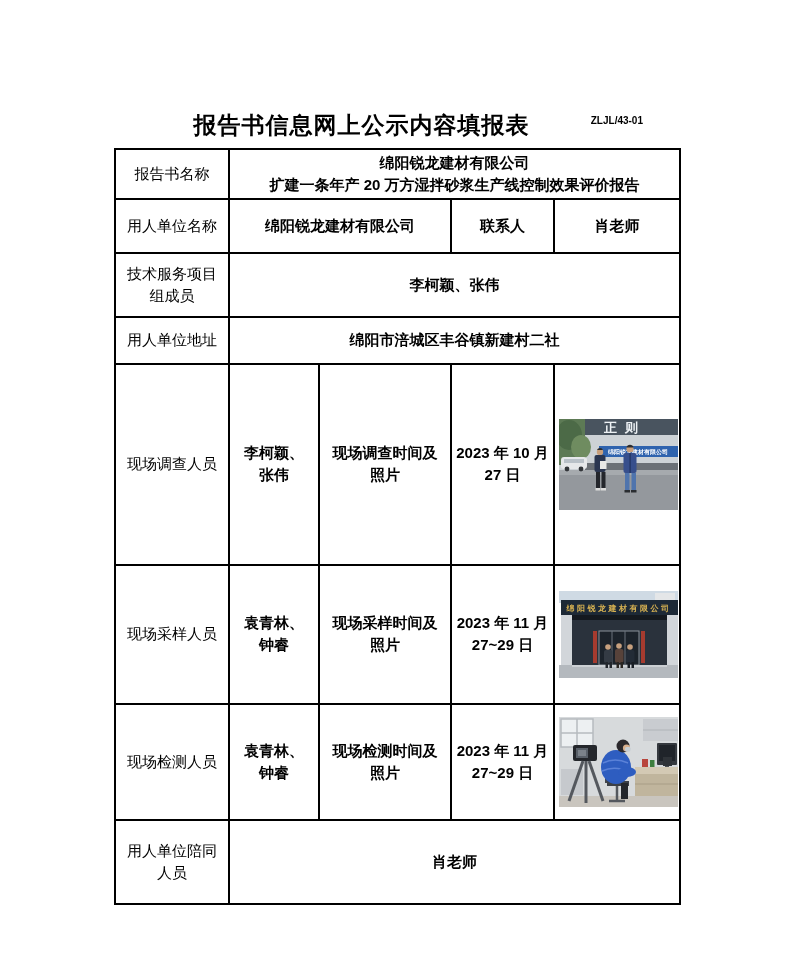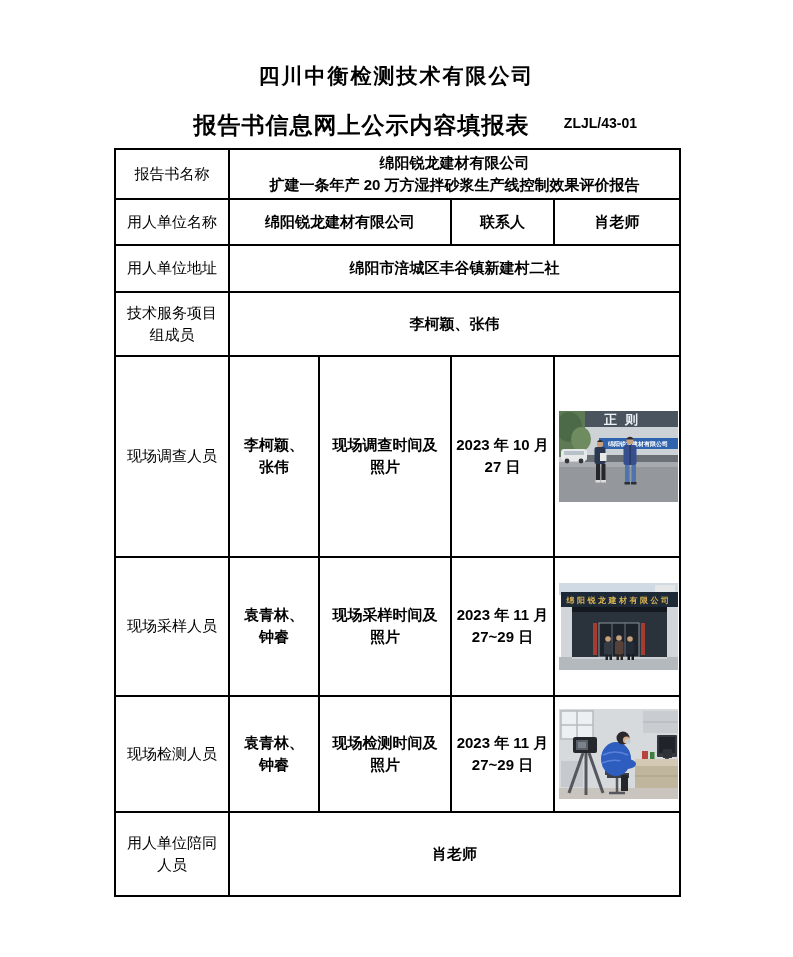--- a/index.html
+++ b/index.html
@@ -13,22 +13,22 @@
   .title1{
     position:absolute;top:62px;left:0;width:793px;
     text-align:center;font-size:21px;font-weight:700;letter-spacing:2px;
   }
   .title2-row{position:absolute;top:110px;left:114px;width:565px;height:28px;}
   .title2{
     text-align:center;font-size:23px;font-weight:700;letter-spacing:1px;
     padding-right:70px;
   }
   .form-code{
-    position:absolute;right:42px;top:5px;
-    font-size:14px;font-weight:700;letter-spacing:0px;
+    position:absolute;right:36px;top:5px;
+    font-size:10px;font-weight:700;letter-spacing:0px;
   }
 
   table.form{
     position:absolute;top:148px;left:114px;width:565px;
     border-collapse:collapse;table-layout:fixed;
   }
   table.form td{
     border:2px solid #000;
     text-align:center;vertical-align:middle;
     font-size:15px;line-height:1.45;
@@ -39,21 +39,20 @@
   td.plain{font-weight:700;}
   td.photo-cell{padding:0;}
   .two-line div{white-space:nowrap;}
   .photo-frame{display:inline-block;vertical-align:middle;line-height:0;}
 </style>
 </head>
 <body>
 
 <div class="page">
 
-  <div class="title1">四川中衡检测技术有限公司</div>
 
   <div class="title2-row">
     <div class="title2">报告书信息网上公示内容填报表</div>
     <div class="form-code">ZLJL/43-01</div>
   </div>
 
   <table class="form">
     <colgroup>
       <col style="width:114px">
         <col style="width:90px">
@@ -64,38 +63,38 @@
 
     <tbody>
         <tr style="height:48px;margin-top:31px;">
       <td class="lbl">报告书名称</td>
       <td class="val two-line" colspan="4">
         <div>绵阳锐龙建材有限公司</div>
         <div>扩建一条年产 20 万方湿拌砂浆生产线控制效果评价报告</div>
       </td>
     </tr>
 
-    <tr style="height:46px;">
+    <tr style="height:54px;">
       <td class="lbl">用人单位名称</td>
       <td class="val" colspan="2">绵阳锐龙建材有限公司</td>
       <td class="plain">联系人</td>
       <td class="val">肖老师</td>
     </tr>
 
-    <tr style="height:47px;">
-      <td class="lbl">用人单位地址</td>
-      <td class="val" colspan="4">绵阳市涪城区丰谷镇新建村二社</td>
-    </tr>
-
     <tr style="height:64px;">
       <td class="lbl two-line">
         <div>技术服务项目</div>
         <div>组成员</div>
       </td>
       <td class="val" colspan="4">李柯颖、张伟</td>
+    </tr>
+
+    <tr style="height:47px;">
+      <td class="lbl">用人单位地址</td>
+      <td class="val" colspan="4">绵阳市涪城区丰谷镇新建村二社</td>
     </tr>
 
     <tr style="height:201px;">
       <td class="lbl">现场调查人员</td>
       <td class="val two-line">
         <div>李柯颖、</div>
         <div>张伟</div>
       </td>
       <td class="plain two-line">
         <div>现场调查时间及</div>

